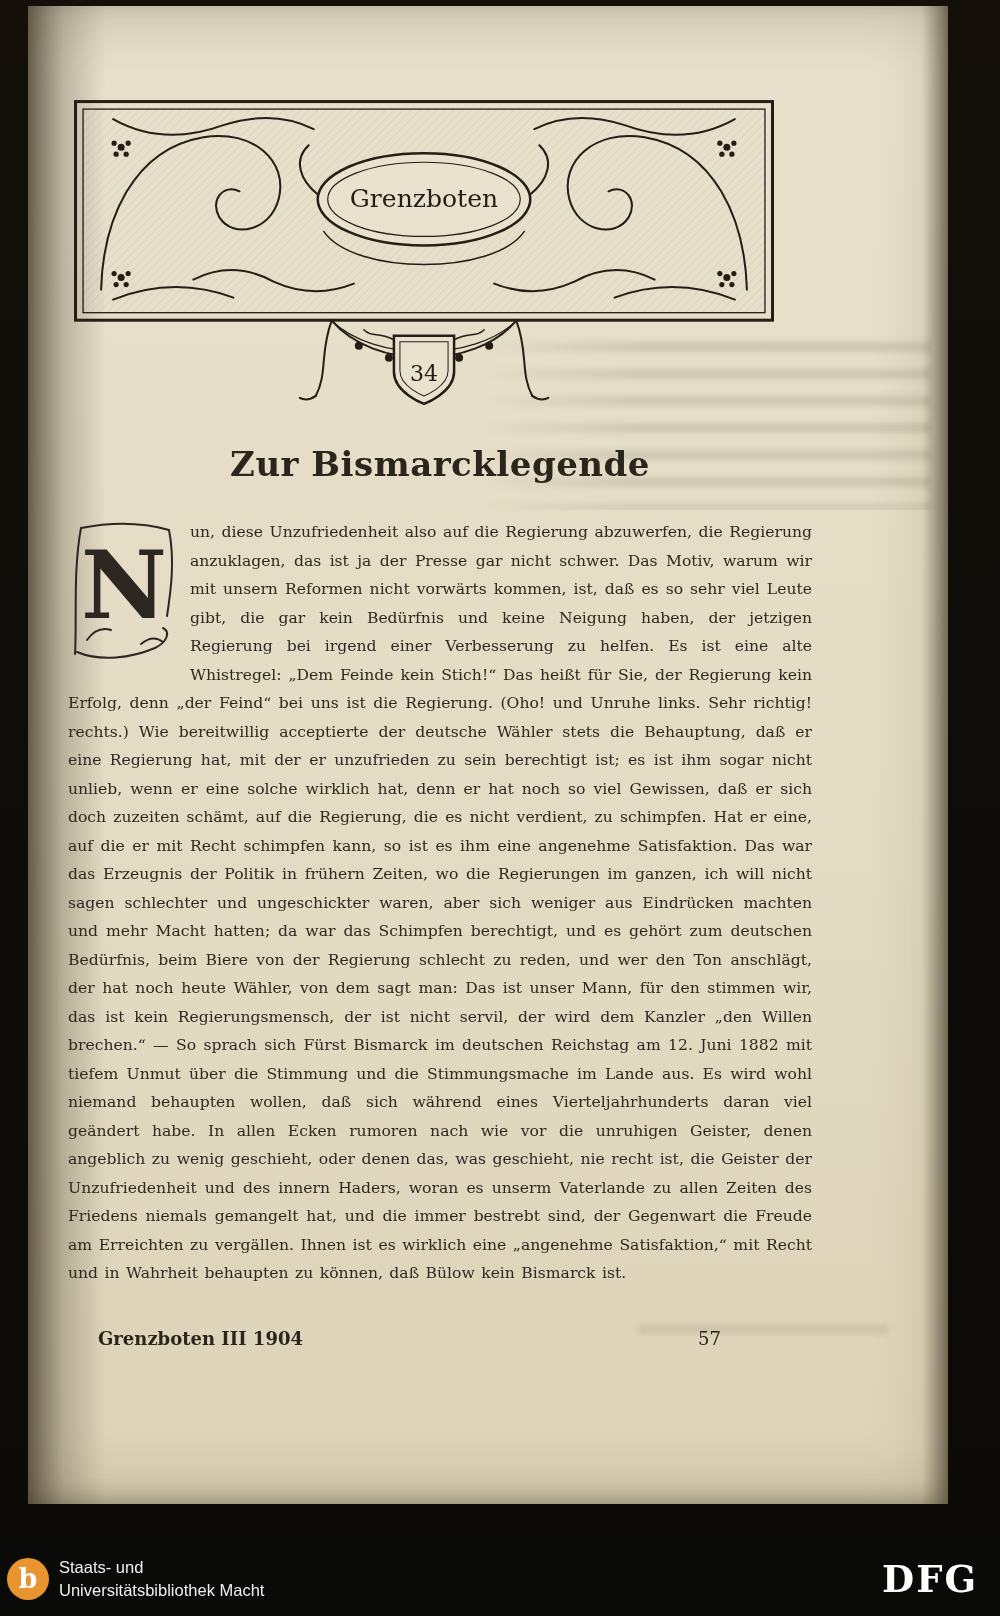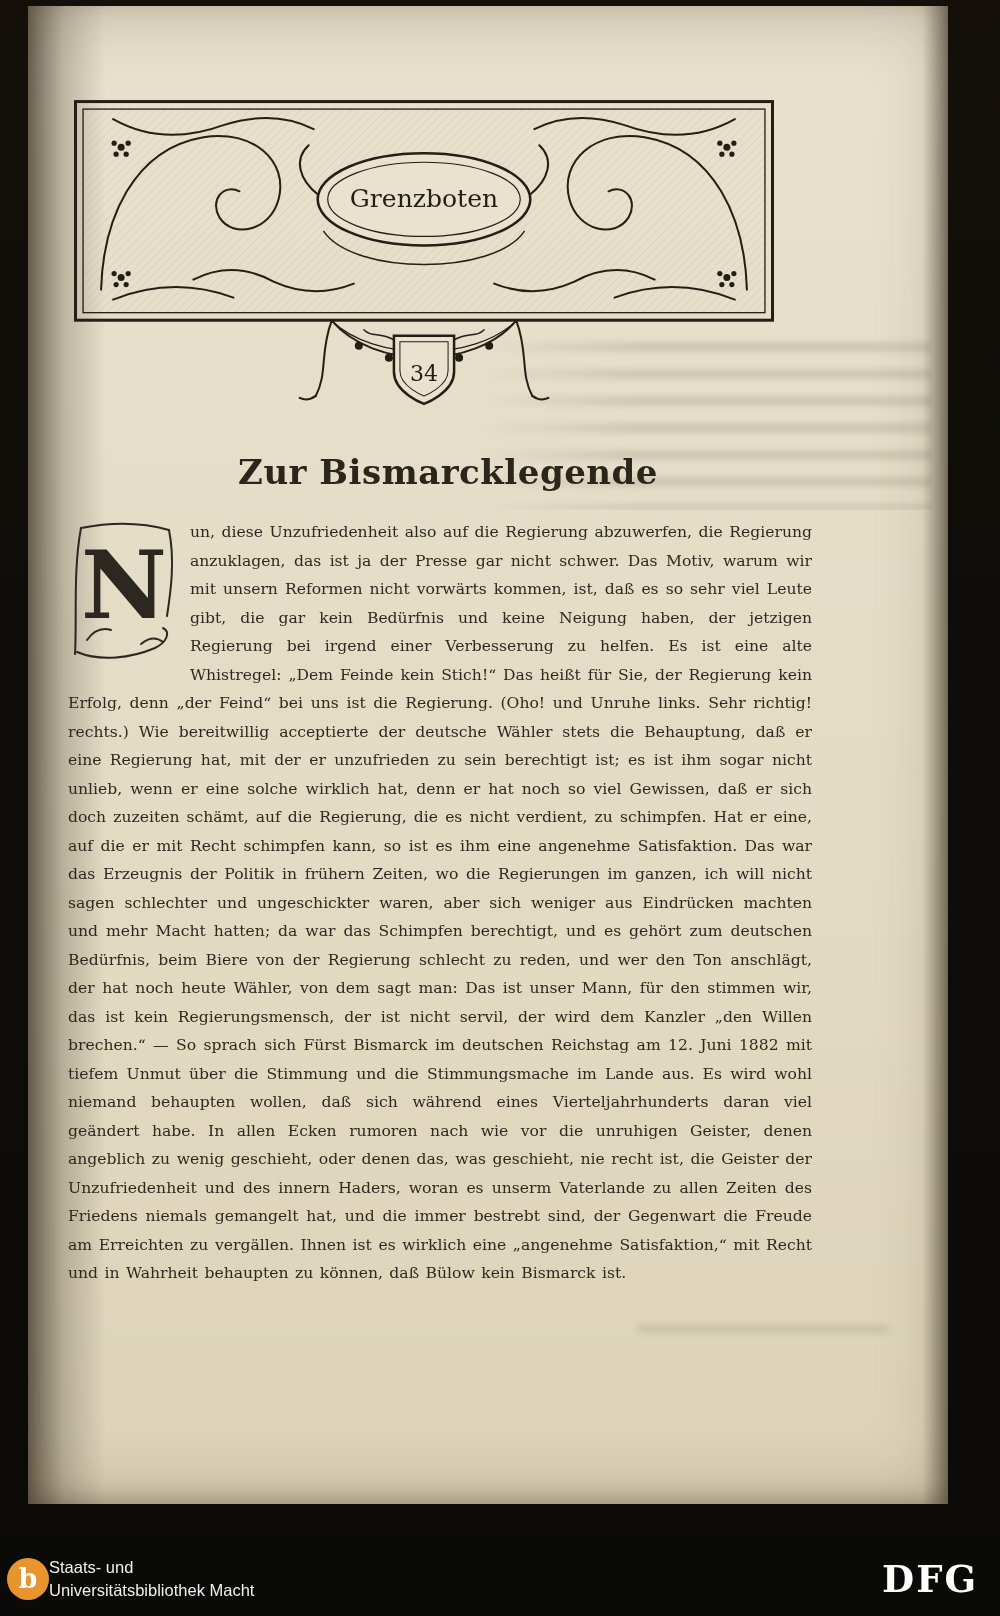--- a/index.html
+++ b/index.html
@@ -35,21 +35,21 @@
     position:absolute; left:610px; top:1314px; width:250px; height:24px;
     background:repeating-linear-gradient(to bottom,
       rgba(0,0,0,0) 0 4px, rgba(96,88,68,.35) 6px 12px, rgba(0,0,0,0) 14px 24px);
     filter:blur(3px); opacity:.45; pointer-events:none;
   }
   
   .ornament { position:absolute; left:45px; top:92px; width:702px; height:308px;text-align:right; }
   .ornament svg { width:100%; height:100%; display:block; }
   
   .article-title {
-    position:absolute; left:40px; top:438px; width:744px; margin:8px;
+    position:absolute; left:40px; top:438px; width:744px; margin:0;
     text-align:center; font-size:34px; font-weight:bold; color:#2b261c;
     letter-spacing:.5px;
   }
   .article-body {
     position:absolute; left:40px; top:512px; width:744px; height:822px;
     overflow:hidden;
     font-size:15.6px; line-height:28.5px; text-align:justify;
     color:#2e2920; word-spacing:1.5px;
   }
   .dropcap {
@@ -67,21 +67,21 @@
     position:absolute; left:0; bottom:0; width:1000px; height:75px;
     background:#0a0a09; display:flex; align-items:center;
     font-family:"Liberation Sans", sans-serif;
   }
   .logo-circle {
     width:42px; height:42px; border-radius:50%; background:#e8952f;
     color:#fff; display:flex; align-items:center; justify-content:center;
     font-family:"DejaVu Serif", serif; font-weight:bold; font-size:27px;
     margin-left:7px; flex:0 0 auto; cursor:pointer;
   }
-  .lib-name { color:#f0efec; font-size:16.5px; line-height:1.35; }
+  .lib-name { color:#f0efec; font-size:16.5px; line-height:1.35; margin-left:10px; }
   .dfg-logo {
     margin-left:auto; margin-right:22px; color:#ffffff;
     font-family:"DejaVu Serif", serif; font-weight:bold; font-size:37px;
     letter-spacing:2px; cursor:pointer;
   }
 </style>
 </head>
 <body>
 
 <div class="stage">
@@ -183,20 +183,24 @@
             <path d="M6,132 C30,142 60,138 84,128 C96,122 100,112 92,108"></path>
             <path d="M16,120 q10,-14 24,-10"></path>
             <path d="M70,124 q12,-10 22,-2"></path>
           </g>
           <text x="53" y="98" text-anchor="middle" font-size="94" font-weight="bold" font-family="DejaVu Serif, serif" fill="#2c2720">N</text>
         </svg>
       </span>
       <span>un, diese Unzufriedenheit also auf die Regierung abzuwerfen, die Regierung anzuklagen, das ist ja der Presse gar nicht schwer. Das Motiv, warum wir mit unsern Reformen nicht vorwärts kommen, ist, daß es so sehr viel Leute gibt, die gar kein Bedürfnis und keine Neigung haben, der jetzigen Regierung bei irgend einer Verbesserung zu helfen. Es ist eine alte Whistregel: „Dem Feinde kein Stich!“ Das heißt für Sie, der Regierung kein Erfolg, denn „der Feind“ bei uns ist die Regierung. (Oho! und Unruhe links. Sehr richtig! rechts.) Wie bereitwillig acceptierte der deutsche Wähler stets die Behauptung, daß er eine Regierung hat, mit der er unzufrieden zu sein berechtigt ist; es ist ihm sogar nicht unlieb, wenn er eine solche wirklich hat, denn er hat noch so viel Gewissen, daß er sich doch zuzeiten schämt, auf die Regierung, die es nicht verdient, zu schimpfen. Hat er eine, auf die er mit Recht schimpfen kann, so ist es ihm eine angenehme Satisfaktion. Das war das Erzeugnis der Politik in frühern Zeiten, wo die Regierungen im ganzen, ich will nicht sagen schlechter und ungeschickter waren, aber sich weniger aus Eindrücken machten und mehr Macht hatten; da war das Schimpfen berechtigt, und es gehört zum deutschen Bedürfnis, beim Biere von der Regierung schlecht zu reden, und wer den Ton anschlägt, der hat noch heute Wähler, von dem sagt man: Das ist unser Mann, für den stimmen wir, das ist kein Regierungsmensch, der ist nicht servil, der wird dem Kanzler „den Willen brechen.“ — So sprach sich Fürst Bismarck im deutschen Reichstag am 12. Juni 1882 mit tiefem Unmut über die Stimmung und die Stimmungsmache im Lande aus. Es wird wohl niemand behaupten wollen, daß sich während eines Vierteljahrhunderts daran viel geändert habe. In allen Ecken rumoren nach wie vor die unruhigen Geister, denen angeblich zu wenig geschieht, oder denen das, was geschieht, nie recht ist, die Geister der Unzufriedenheit und des innern Haders, woran es unserm Vaterlande zu allen Zeiten des Friedens niemals gemangelt hat, und die immer bestrebt sind, der Gegenwart die Freude am Erreichten zu vergällen. Ihnen ist es wirklich eine „angenehme Satisfaktion,“ mit Recht und in Wahrheit behaupten zu können, daß Bülow kein Bismarck ist.</span>
     </div>
 
+    <div class="page-footer">
+      <span class="journal">Grenzboten III 1904</span>
+      <span class="pagenum">57</span>
+    </div>
   </div>
 
   <div class="library-bar">
     <div class="logo-circle">
       <span>b</span>
     </div>
     <div class="lib-name">
       <div>Staats- und</div>
       <div>Universitätsbibliothek Macht</div>
     </div>

